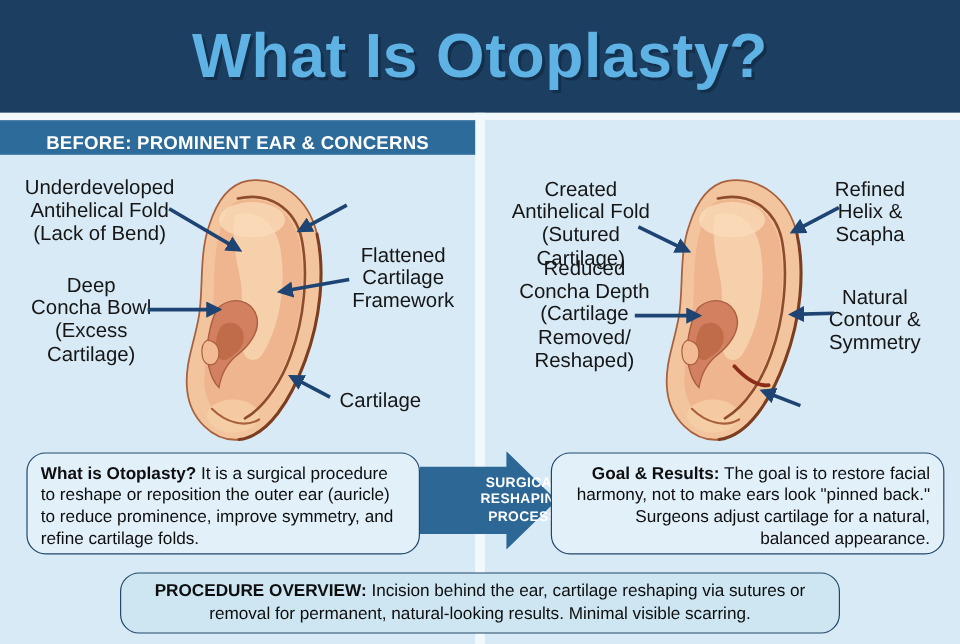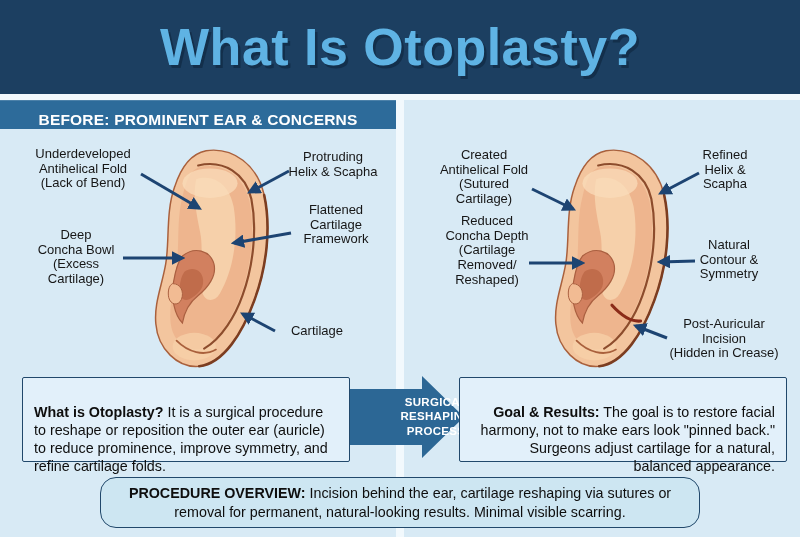--- a/index.html
+++ b/index.html
@@ -38,40 +38,40 @@
   .e-lobe{fill:#f6cfa8;opacity:.8;}
   .e-concha{fill:#d2805f;stroke:#aa5f40;stroke-width:1.2;}
   .e-concha-deep{fill:#c06c4b;}
   .e-tragus{fill:#f2bb93;stroke:#aa5f40;stroke-width:1;}
   .e-helixline{fill:none;stroke:#8d4c2c;stroke-width:2.2;stroke-linecap:round;}
   .e-outline{fill:none;stroke:#7c3d20;stroke-width:2.6;stroke-linecap:round;}
   .e-crease{fill:none;stroke:#a9603c;stroke-width:1.8;stroke-linecap:round;}
   .e-incision{fill:none;stroke:#8b2b18;stroke-width:3.2;stroke-linecap:round;}
   
   .callout-label{
-    position:absolute;font-size:13px;line-height:1.13;color:#161616;
+    position:absolute;font-size:17px;line-height:1.13;color:#161616;
     text-align:center;white-space:pre-line;
   }
   .lb1{left:12px;top:147px;width:142px;}
   .lb2{left:20px;top:228px;width:112px;}
   .lb3{left:270px;top:150px;width:126px;}
   .lb4{left:288px;top:203px;width:96px;}
   .lb5{left:277px;top:324px;width:80px;}
   .rb1{left:420px;top:148px;width:128px;}
   .rb2{left:424px;top:214px;width:126px;}
   .rb3{left:686px;top:148px;width:78px;}
   .rb4{left:683px;top:238px;width:92px;}
   .rb5{left:650px;top:317px;width:148px;}
   .arrows-layer{position:absolute;left:0;top:0;width:800px;height:537px;pointer-events:none;}
   .callout-line{stroke:#1d4472;stroke-width:3;}
   
   .info-box{
     position:absolute;box-sizing:border-box;height:85px;
-    background:#e2f0fa;border:1.5px solid #21486b;border-radius:2px;
-    padding:25px 11px;font-size:14.3px;line-height:1.27;color:#0e0e0e;
+    background:#e2f0fa;border:1.5px solid #21486b;border-radius:16px;
+    padding:8px 11px;font-size:14.3px;line-height:1.27;color:#0e0e0e;
   }
   .info-box.left{left:22px;top:377px;width:328px;}
   .info-box.right{left:459px;top:377px;width:328px;text-align:right;}
   .info-box b{font-weight:700;}
   
   .process-arrow{position:absolute;left:350px;top:376px;width:114px;height:82px;}
   .process-arrow svg{position:absolute;left:0;top:0;}
   .process-arrow .arrow-label{
     position:absolute;left:2px;top:50%;transform:translateY(-50%);width:74px;
     text-align:center;color:#ffffff;font-weight:700;font-size:11.5px;
@@ -129,45 +129,40 @@
     <path class="e-incision" d="M66 162 C76 173 86 179 95 178"></path>
   </svg>
 
   <div class="callout-label lb1">Underdeveloped
 Antihelical Fold
 (Lack of Bend)</div>
   <div class="callout-label lb2">Deep
 Concha Bowl
 (Excess
 Cartilage)</div>
-  <div class="callout-label lb3">Protruding
-Helix &amp; Scapha</div>
   <div class="callout-label lb4">Flattened
 Cartilage
 Framework</div>
   <div class="callout-label lb5">Cartilage</div>
 
   <div class="callout-label rb1">Created
 Antihelical Fold
 (Sutured
 Cartilage)</div>
   <div class="callout-label rb2">Reduced
 Concha Depth
 (Cartilage
 Removed/
 Reshaped)</div>
   <div class="callout-label rb3">Refined
 Helix &amp;
 Scapha</div>
   <div class="callout-label rb4">Natural
 Contour &amp;
 Symmetry</div>
-  <div class="callout-label rb5">Post-Auricular
-Incision
-(Hidden in Crease)</div>
 
   <svg class="arrows-layer" viewBox="0 0 800 537">
     <defs>
       <marker id="ah" viewBox="0 0 10 10" refX="7.5" refY="5" markerWidth="4.5" markerHeight="4.5" orient="auto">
         <path d="M0 0 L10 5 L0 10 Z" fill="#1d4472"></path>
       </marker>
     </defs>
     <line class="callout-line" x1="141" y1="174" x2="199" y2="208" marker-end="url(#ah)"></line>
     <line class="callout-line" x1="123" y1="258" x2="182" y2="258" marker-end="url(#ah)"></line>
     <line class="callout-line" x1="289" y1="171" x2="250" y2="192" marker-end="url(#ah)"></line>

